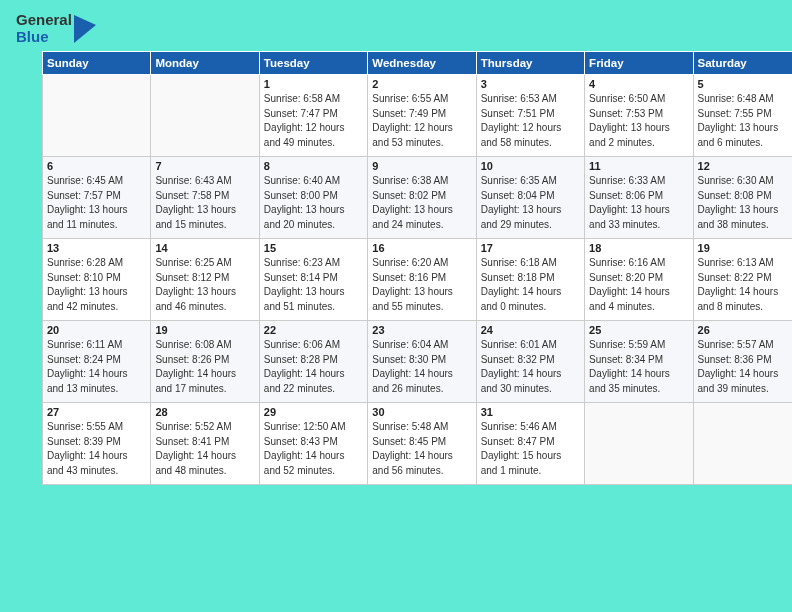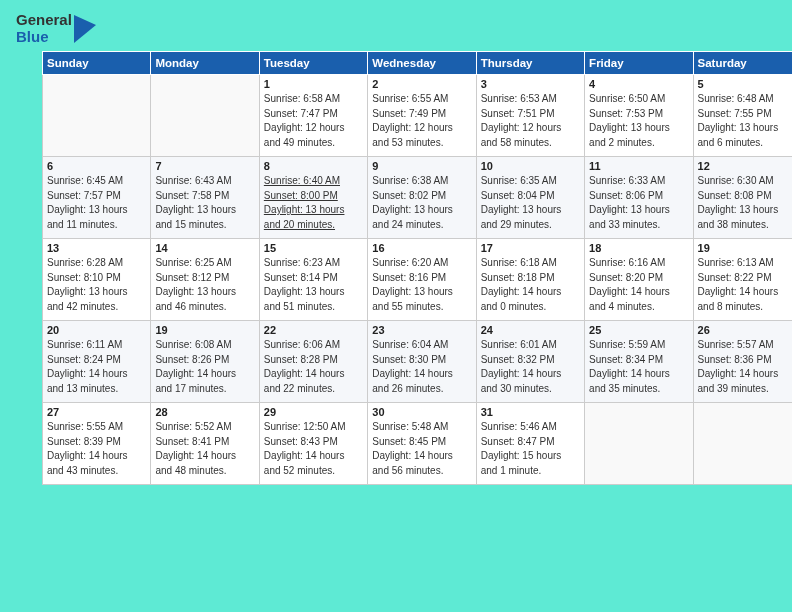--- a/index.html
+++ b/index.html
@@ -174,21 +174,21 @@
           </td>
           <td>
             <span class="day-num">7</span>
             <div class="day-info" style="white-space: pre-line;">Sunrise: 6:43 AM
 Sunset: 7:58 PM
 Daylight: 13 hours
 and 15 minutes.</div>
           </td>
           <td>
             <span class="day-num">8</span>
-            <div class="day-info" style="white-space: pre-line; text-decoration: underline;">Sunrise: 6:40 AM
+            <div class="day-info" style="white-space: pre-line;">Sunrise: 6:40 AM
 Sunset: 8:00 PM
 Daylight: 13 hours
 and 20 minutes.</div>
           </td>
           <td>
             <span class="day-num">9</span>
             <div class="day-info" style="white-space: pre-line;">Sunrise: 6:38 AM
 Sunset: 8:02 PM
 Daylight: 13 hours
 and 24 minutes.</div>

